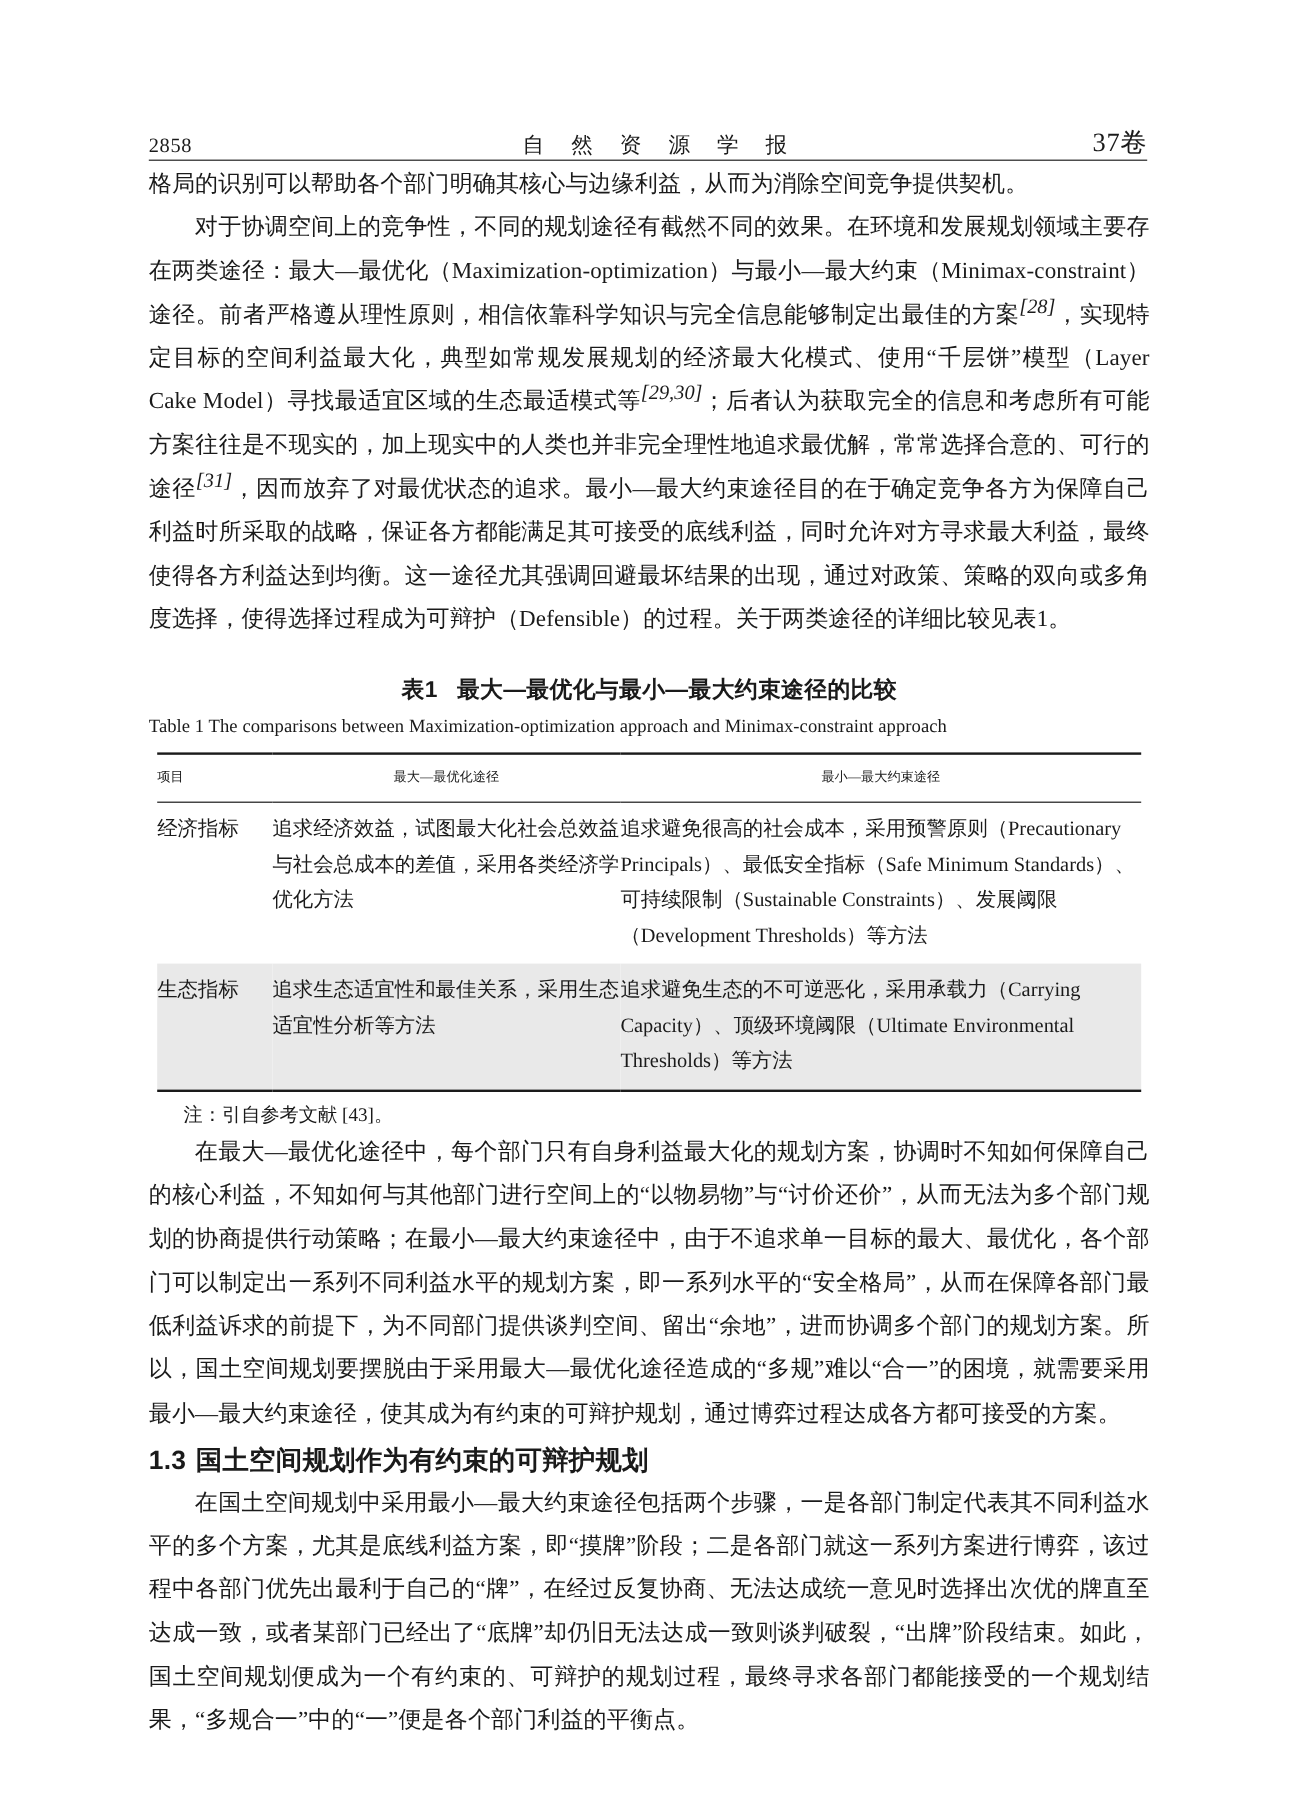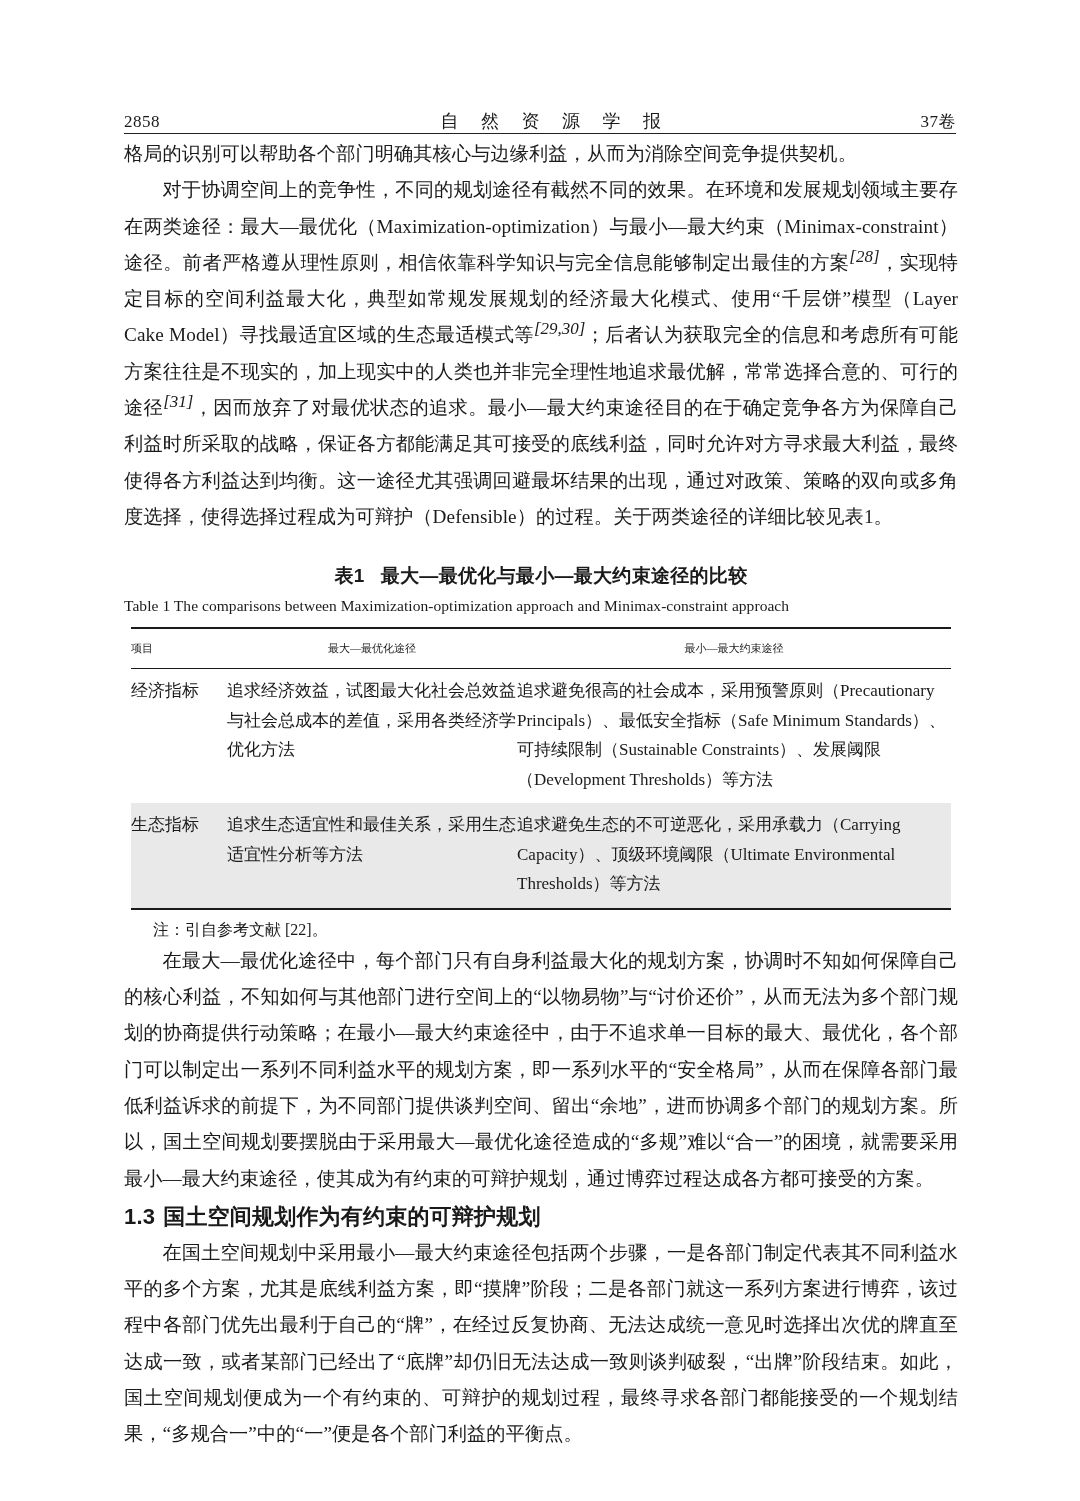--- a/index.html
+++ b/index.html
@@ -38,21 +38,21 @@
     line-height: 1;
     letter-spacing: 0.5px;
   }
   .rh-left  { font-size: 17px; }
   .rh-title {
     font-size: 18px;
     letter-spacing: 9px;
     font-family: "Liberation Serif", "DejaVu Serif", serif;
     padding-left: 30px;
   }
-  .rh-right { font-size: 17px; }
+  .rh-right { font-size: 22px; }
 
   .head-rule {
     position: absolute;
     left: 124px;
     top: 133px;
     width: 832px;
     height: 0;
     border-top: 1.6px solid #222;
   }
 
@@ -209,21 +209,21 @@
             <td class="c-min">追求避免很高的社会成本，采用预警原则（Precautionary Principals）、最低安全指标（Safe Minimum Standards）、可持续限制（Sustainable Constraints）、发展阈限（Development Thresholds）等方法</td>
           </tr>
           <tr class="shaded last-row">
             <td class="c-item">生态指标</td>
             <td class="c-max">追求生态适宜性和最佳关系，采用生态适宜性分析等方法</td>
             <td class="c-min">追求避免生态的不可逆恶化，采用承载力（Carrying Capacity）、顶级环境阈限（Ultimate Environmental Thresholds）等方法</td>
           </tr>
         </tbody>
       </table>
 
-      <div class="tbl-note">注：引自参考文献 [22]。</div>
+      <div class="tbl-note">注：引自参考文献 [43]。</div>
     </div>
 
     <p class="para indent after-table">在最大—最优化途径中，每个部门只有自身利益最大化的规划方案，协调时不知如何保障自己的核心利益，不知如何与其他部门进行空间上的“以物易物”与“讨价还价”，从而无法为多个部门规划的协商提供行动策略；在最小—最大约束途径中，由于不追求单一目标的最大、最优化，各个部门可以制定出一系列不同利益水平的规划方案，即一系列水平的“安全格局”，从而在保障各部门最低利益诉求的前提下，为不同部门提供谈判空间、留出“余地”，进而协调多个部门的规划方案。所以，国土空间规划要摆脱由于采用最大—最优化途径造成的“多规”难以“合一”的困境，就需要采用最小—最大约束途径，使其成为有约束的可辩护规划，通过博弈过程达成各方都可接受的方案。</p>
 
     <h3 class="sec"><span class="num">1.3</span><span>国土空间规划作为有约束的可辩护规划</span></h3>
 
     <p class="para indent">在国土空间规划中采用最小—最大约束途径包括两个步骤，一是各部门制定代表其不同利益水平的多个方案，尤其是底线利益方案，即“摸牌”阶段；二是各部门就这一系列方案进行博弈，该过程中各部门优先出最利于自己的“牌”，在经过反复协商、无法达成统一意见时选择出次优的牌直至达成一致，或者某部门已经出了“底牌”却仍旧无法达成一致则谈判破裂，“出牌”阶段结束。如此，国土空间规划便成为一个有约束的、可辩护的规划过程，最终寻求各部门都能接受的一个规划结果，“多规合一”中的“一”便是各个部门利益的平衡点。</p>
 
   </div>
 </div>

